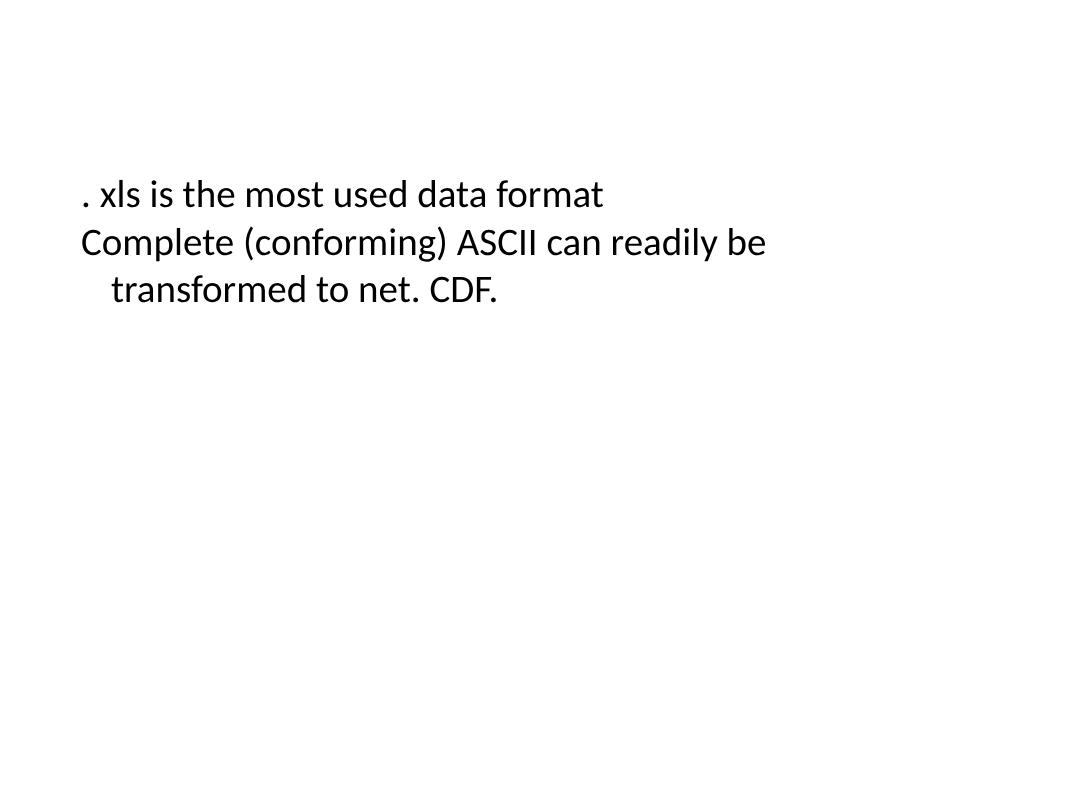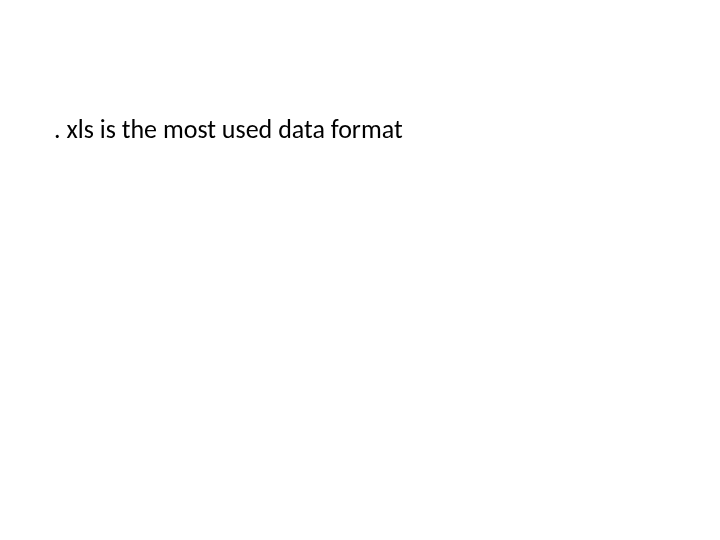--- a/index.html
+++ b/index.html
@@ -7,14 +7,15 @@
     .slide { width: 572px; height: 540px; position: relative; padding-top: 114px; padding-left: 54px; padding-right: 54px; }
     .body-text { color: #000; font-size: 26px; line-height: 1.22; font-weight: 400; }
     .para { padding-left: 20px; text-indent: -20px; margin: 0; }
   </style>
 </head>
 <body>
 
 <div class="slide">
   <div class="body-text">
     <p class="para">. xls is the most used data format</p>
+    <p class="para">Complete (conforming) ASCII can readily be transformed to net. CDF.</p>
   </div>
 </div>
 
 </body></html>

